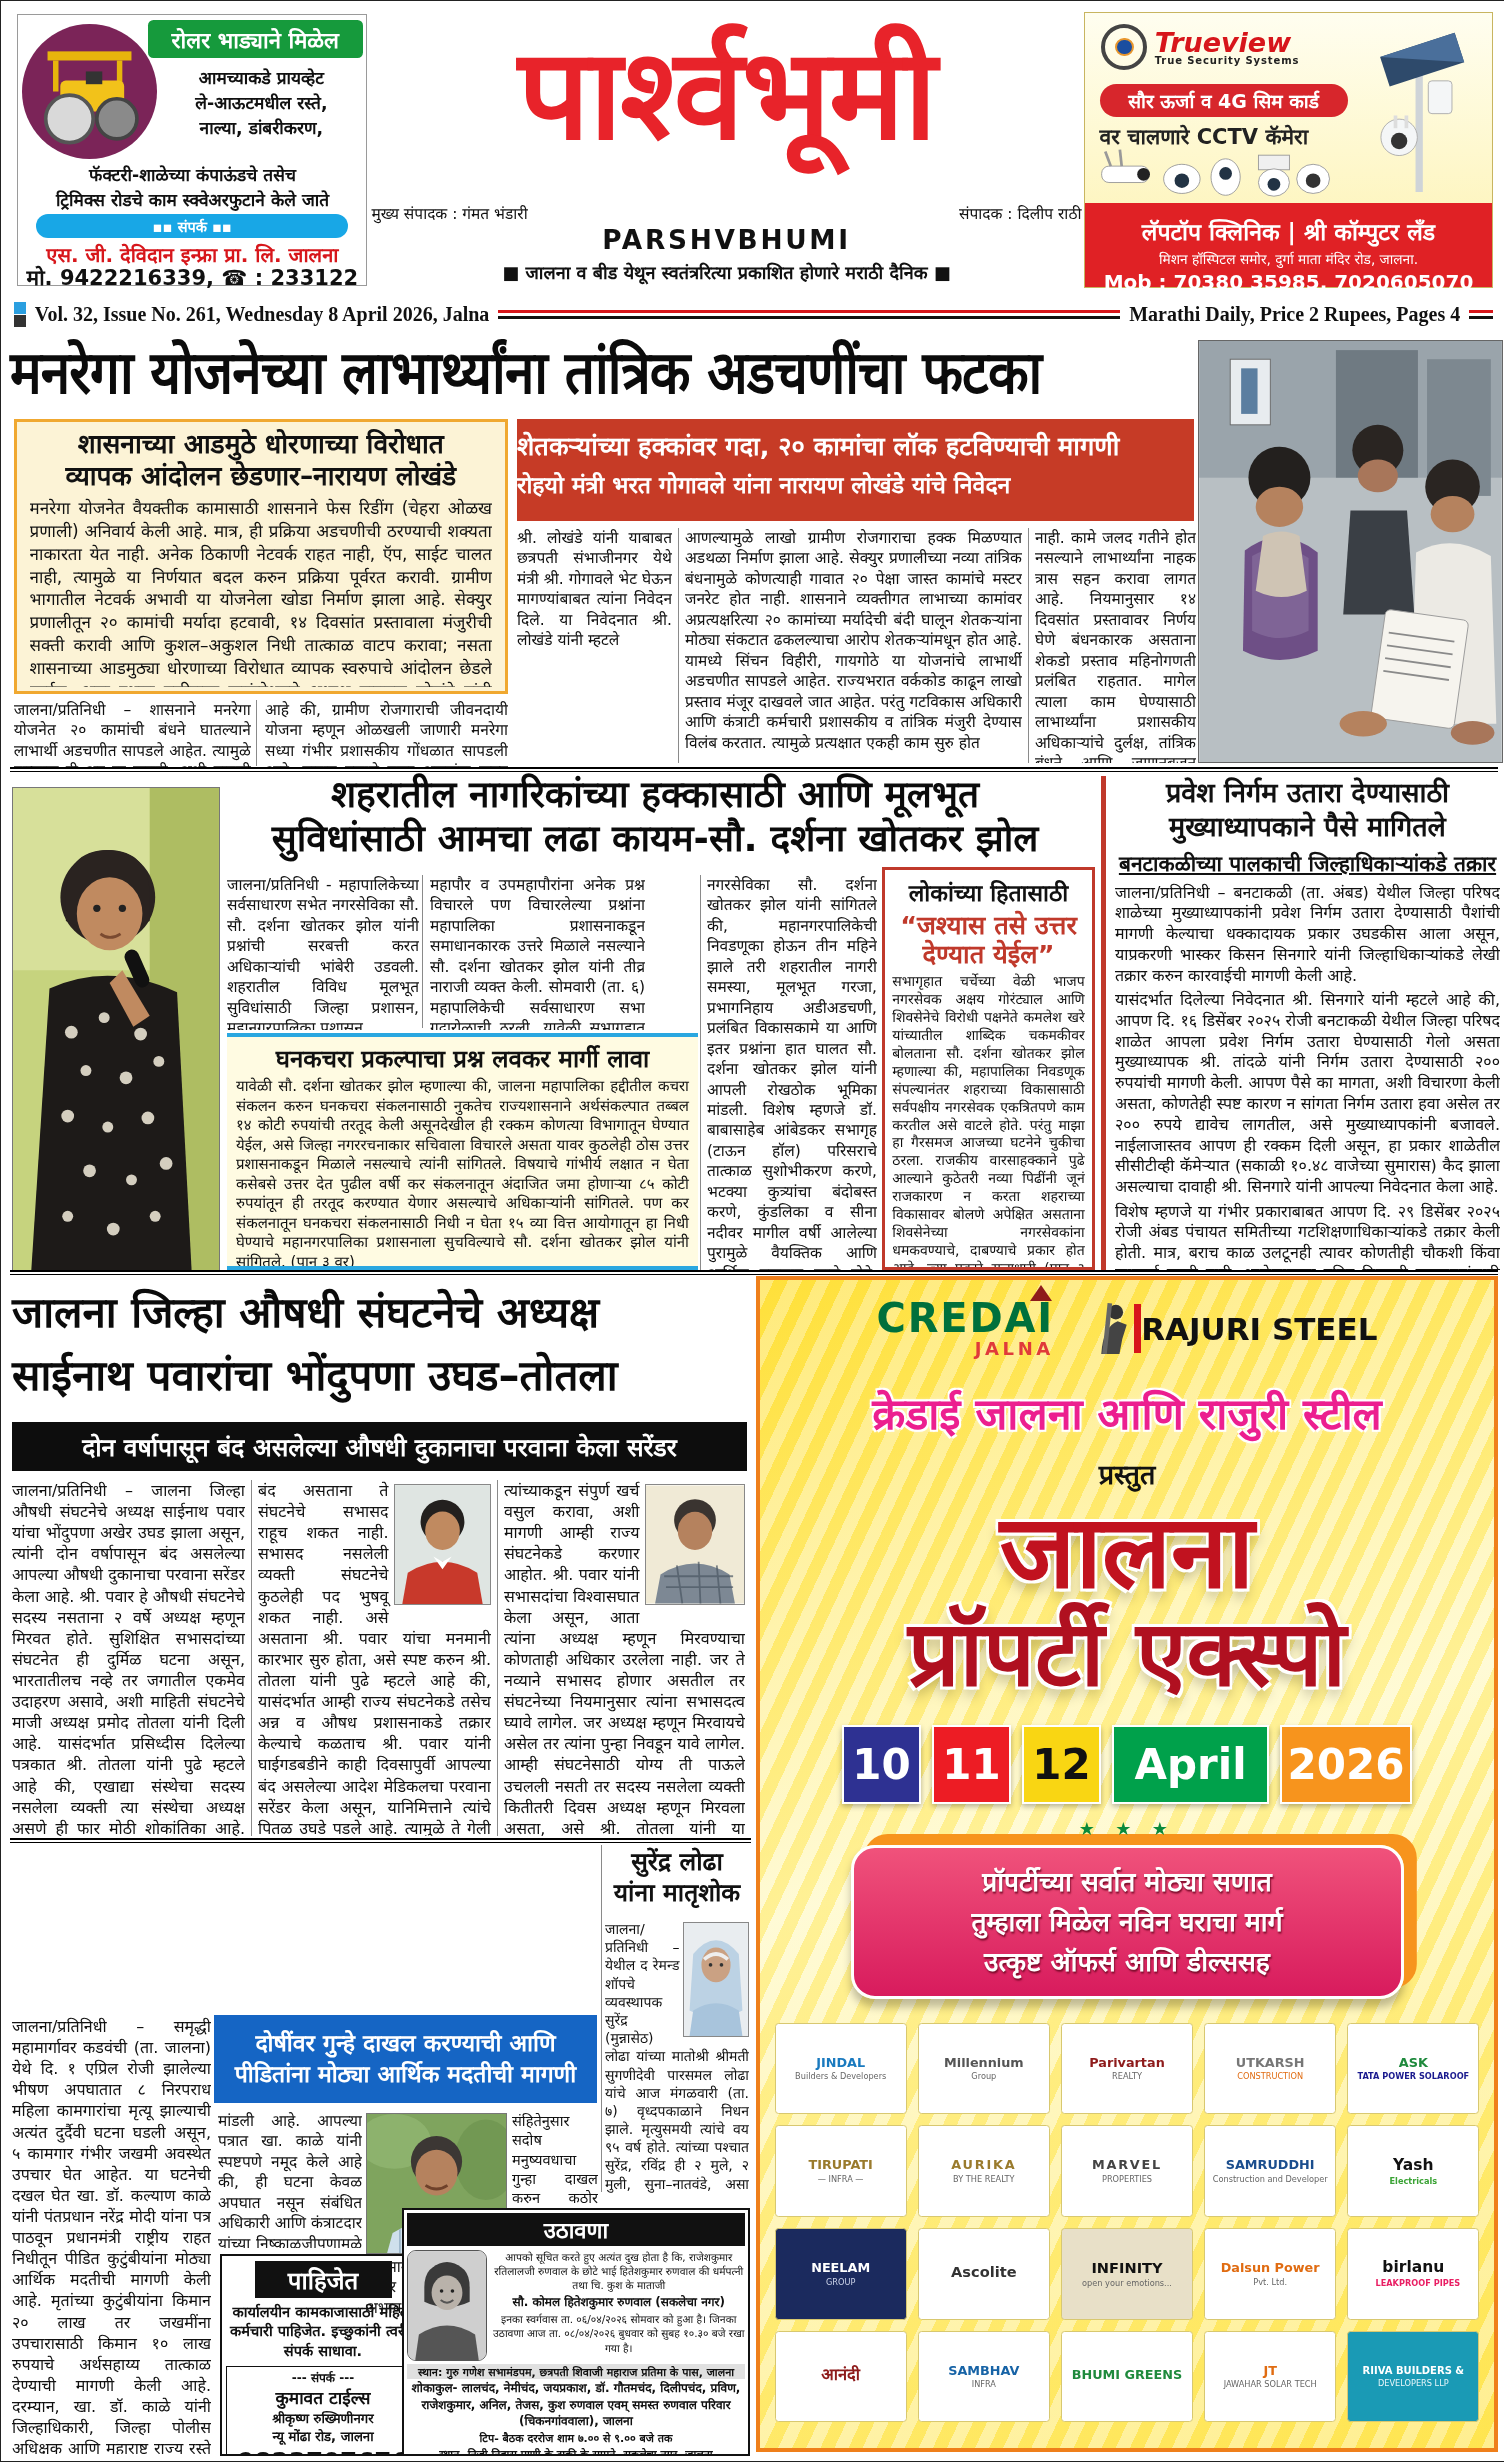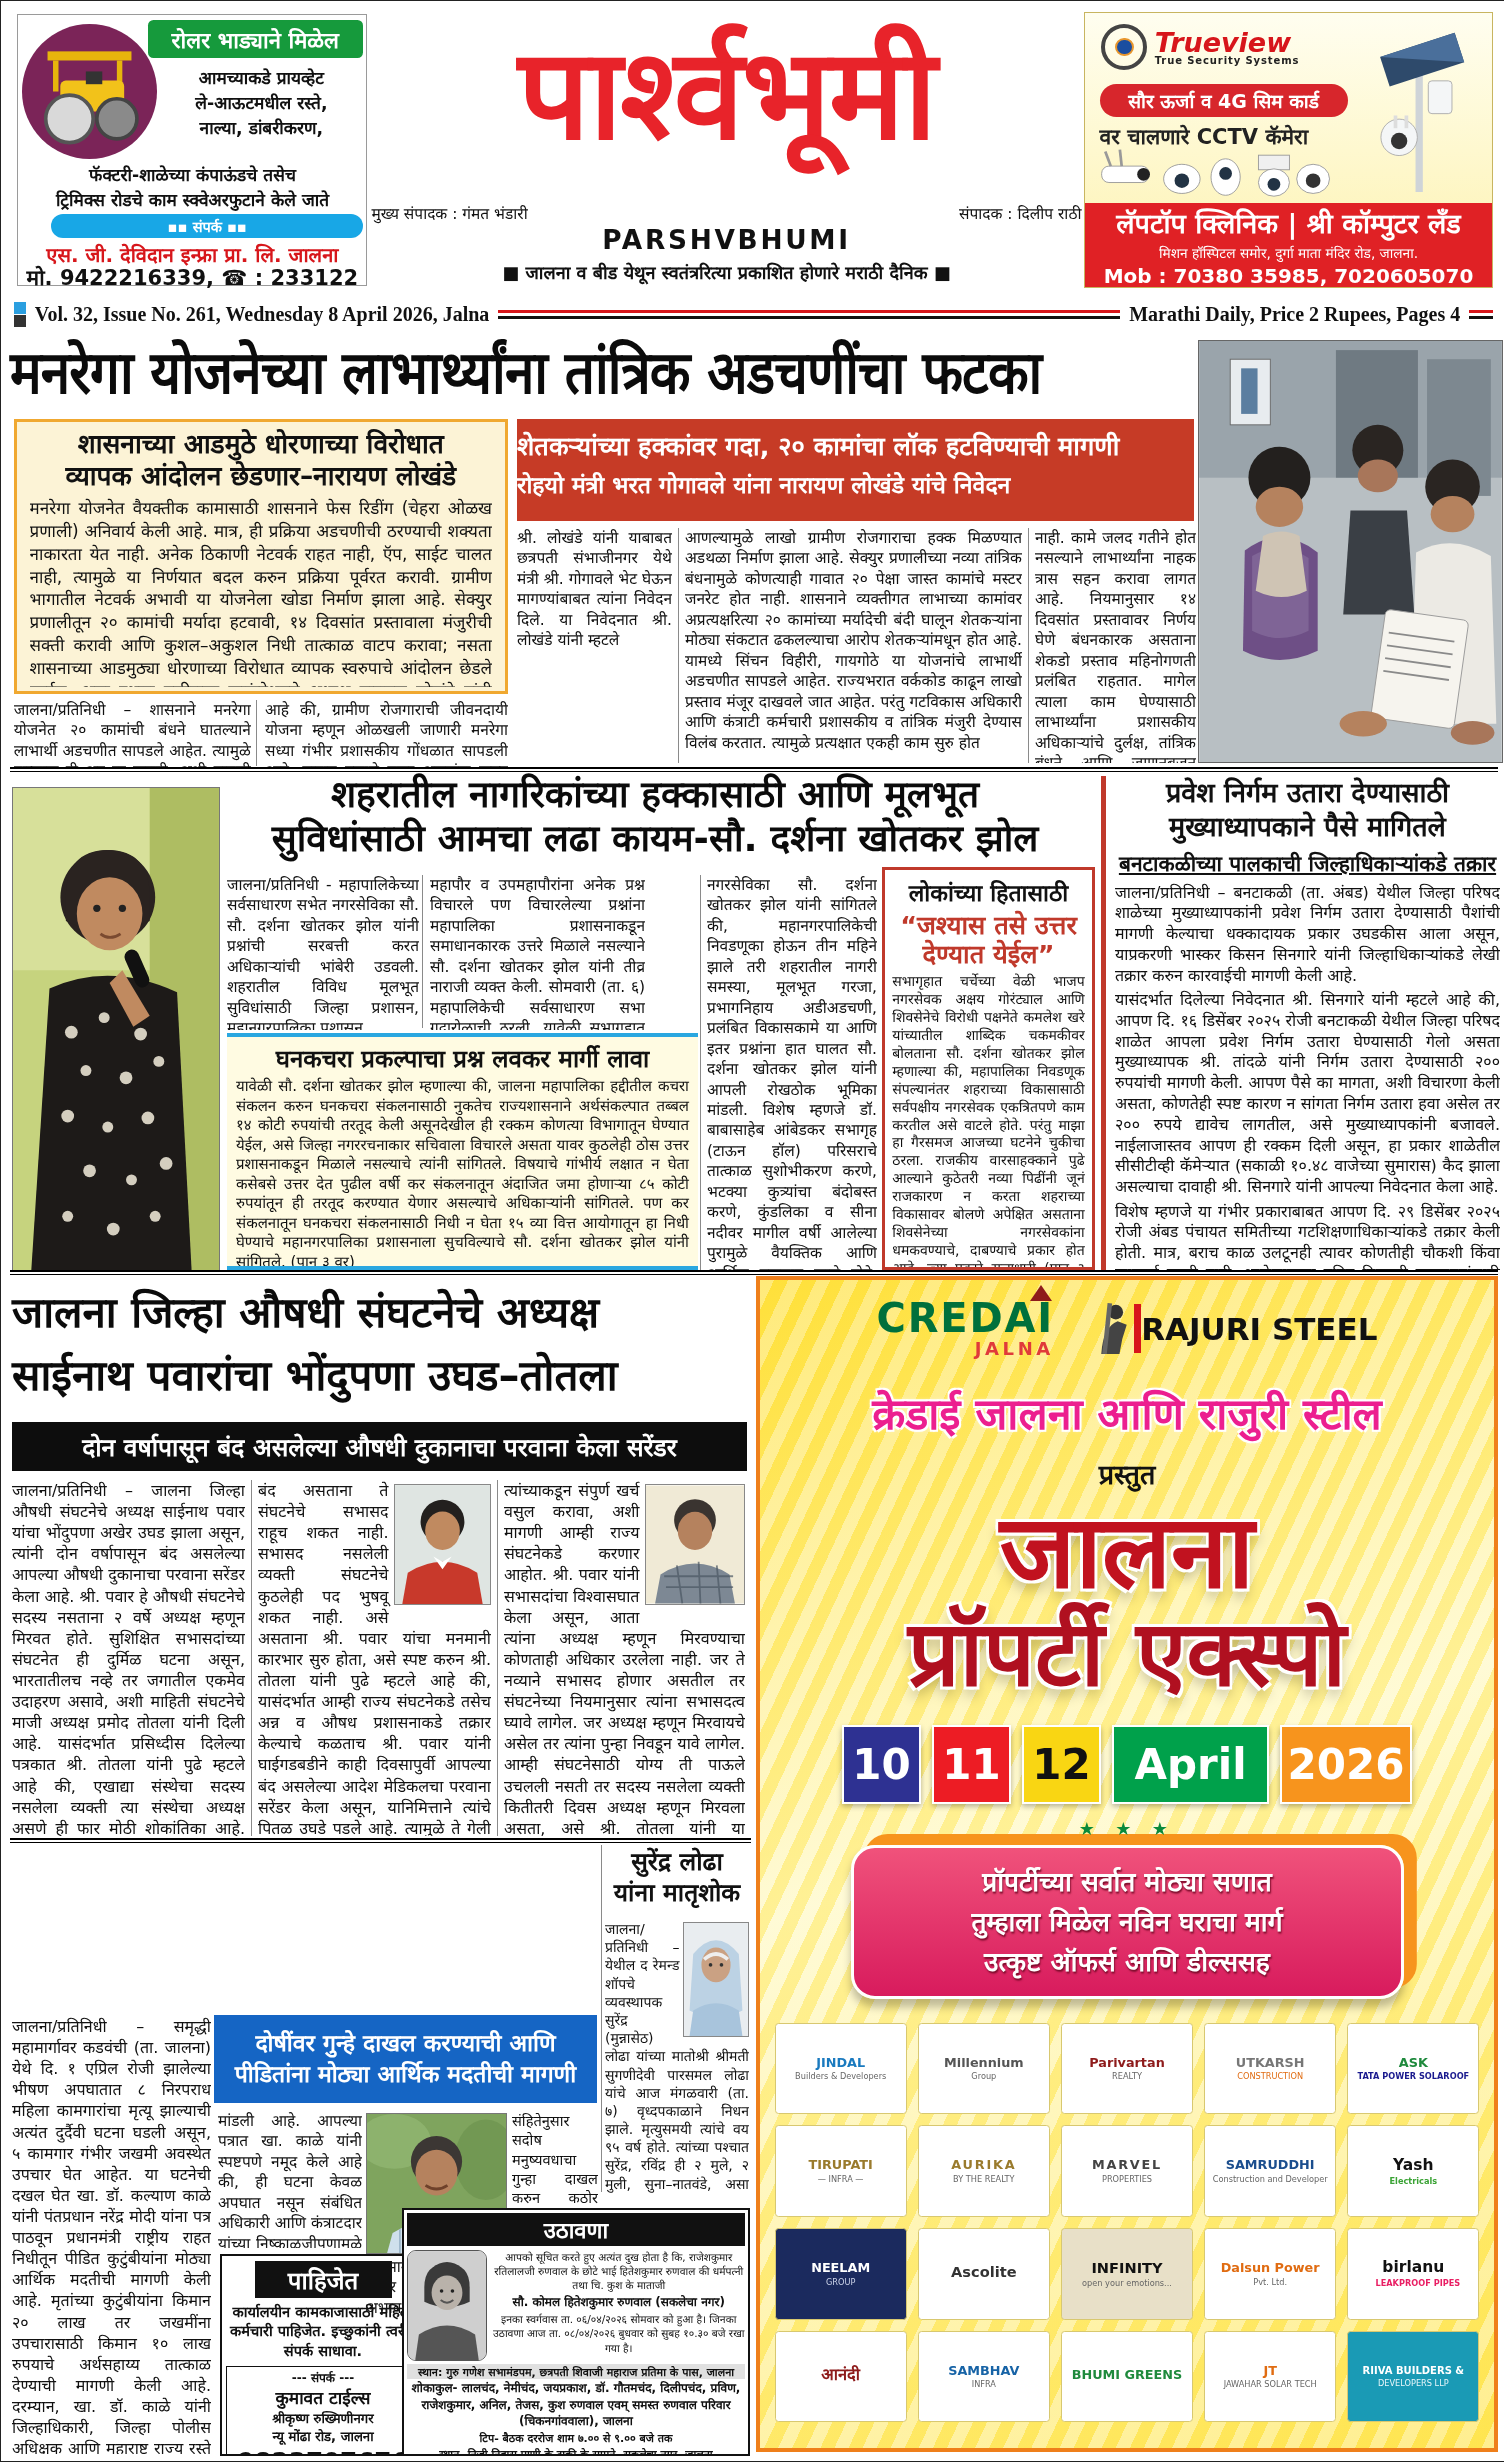--- a/index.html
+++ b/index.html
@@ -11,21 +11,21 @@
   .hrule{position:absolute;height:4.6px;border-top:2.7px solid #000;border-bottom:0.9px solid #000;box-sizing:border-box;}
 
   
   #top-left-ad{left:16.4px;top:12.8px;width:348px;height:270px;border:1.8px solid #9a9a9a;background:#fff;}
   #tla-green{position:absolute;right:3.6px;top:5.5px;width:215px;height:38px;background:#169a3c;border-radius:5.5px;
              color:#fff;font-weight:bold;font-size:22px;display:flex;align-items:center;justify-content:center;}
   #tla-circle{position:absolute;left:3.6px;top:9px;width:135px;height:135px;border-radius:50%;background:#7b2458;overflow:hidden;}
   #tla-lines{position:absolute;left:142px;top:51px;width:202px;text-align:center;font-weight:bold;font-size:17.3px;line-height:1.45;}
   #tla-l4{position:absolute;left:3.6px;top:148px;width:341px;text-align:center;font-weight:bold;font-size:17.3px;}
   #tla-l5{position:absolute;left:3.6px;top:173px;width:341px;text-align:center;font-weight:bold;font-size:17.3px;}
-  #tla-pill{position:absolute;left:33px;top:199px;width:312px;height:24.6px;background:#18a7e6;border-radius:12.8px;
+  #tla-pill{position:absolute;left:18px;top:199px;width:312px;height:24.6px;background:#18a7e6;border-radius:12.8px;
             color:#fff;font-weight:bold;font-size:14.6px;display:flex;align-items:center;justify-content:center;}
   #tla-company{position:absolute;left:0;top:226px;width:100%;text-align:center;color:#d7161b;font-weight:bold;font-size:20px;}
   #tla-phone{position:absolute;left:0;top:248px;width:100%;text-align:center;font-weight:bold;font-size:21px;}
 
   
   #masthead{left:367px;top:9px;width:717px;height:285px;}
   #mh-title{position:absolute;left:0;top:16.4px;width:100%;text-align:center;color:#e8232a;font-weight:bold;
             font-size:126px;line-height:1.1;letter-spacing:-1.8px;}
   #mh-chief{position:absolute;left:3.6px;bottom:71px;font-size:15.5px;}
   #mh-editor{position:absolute;right:3.6px;bottom:71px;font-size:15.5px;}
@@ -37,21 +37,21 @@
                 background:linear-gradient(180deg,#fffef0,#fdf2ae);}
   #tra-logo{position:absolute;left:16.4px;top:11px;display:flex;align-items:center;gap:7.3px;}
   #tra-ring{width:38px;height:38px;border-radius:50%;border:4.6px solid #444;display:flex;align-items:center;justify-content:center;}
   #tra-ring i{width:14.6px;height:14.6px;border-radius:50%;background:#1b4ea0;border:2.7px solid #e8962c;display:block;}
   #tra-brand{color:#d7161b;font-weight:bold;font-style:italic;font-size:27px;line-height:1;}
   #tra-brand small{display:block;font-style:normal;color:#222;font-size:10px;letter-spacing:0.9px;}
   #tra-pill{position:absolute;left:14.6px;top:71px;width:248px;height:33px;background:#d7262c;border-radius:16.4px;color:#fff;
             font-weight:bold;font-size:19px;display:flex;align-items:center;justify-content:center;}
   #tra-line{position:absolute;left:14.6px;top:109px;width:255px;font-weight:bold;font-size:21px;color:#222;}
   #tra-band{position:absolute;left:0;bottom:0;width:100%;height:84px;background:#e02125;color:#fff;text-align:center;}
-  #tra-band .b1{font-weight:bold;font-size:27px;margin-top:1px;}
+  #tra-band .b1{font-weight:bold;font-size:23px;margin-top:12px;}
   #tra-band .b2{font-size:13.7px;margin-top:1.8px;}
   #tra-band .b3{font-weight:bold;font-size:20px;margin-top:1.8px;}
 
   
   #dateline{left:0;top:299px;width:1505px;height:29px;display:flex;align-items:center;padding:0 12.8px;box-sizing:border-box;gap:9px;}
   #dl-sq{display:flex;flex-direction:column;gap:1.8px;}
   #dl-sq i{width:12px;height:12px;display:block;}
   #dl-sq i.b{background:#2b9fe0;} #dl-sq i.d{background:#333;}
   .dl-text{font-family:"Liberation Serif","DejaVu Serif",serif;font-weight:bold;font-size:20px;white-space:nowrap;}
   .dl-line{flex:1;height:8.2px;border-top:3.6px solid #d7161b;border-bottom:3.6px solid #111;box-sizing:border-box;}

